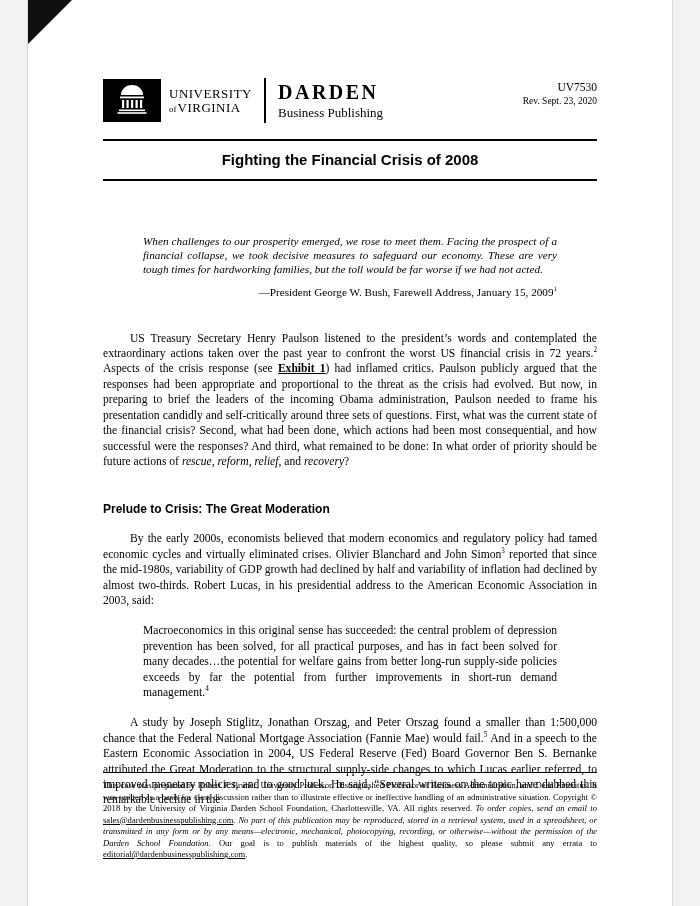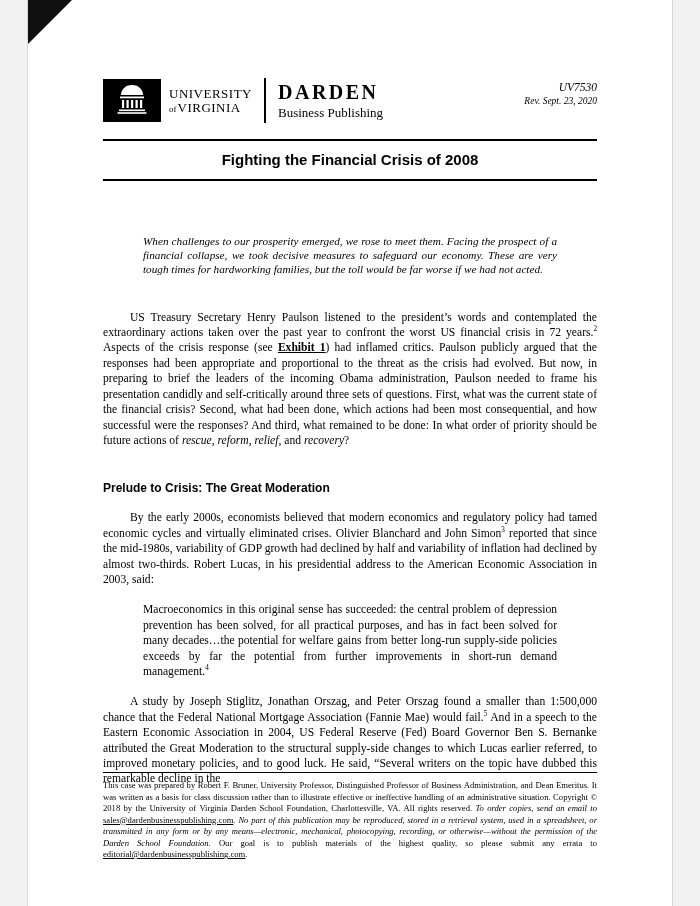--- a/index.html
+++ b/index.html
@@ -37,21 +37,21 @@
     white-space:nowrap;
   }
   .uva-text .of { font-size:9px; letter-spacing:0; padding-right:1px; }
   .brand-divider {
     width:2px; height:45px; background:#000;
     margin:0 12px 0 12px; flex:0 0 auto;
   }
   .darden-block { line-height:1.1; }
   .darden-name { font-size:20px; letter-spacing:2.5px; font-weight:700; }
   .darden-sub  { font-size:13px; margin-top:3px; }
-  .doc-codes { text-align:right; line-height:1.3; padding-top:2px;font-style:italic; }
+  .doc-codes { text-align:right; line-height:1.3; padding-top:2px; }
   .doc-code { font-size:11.5px; }
   .doc-rev  { font-size:9.5px; }
   .title-block {
     margin:16px 75px 0 75px;
     border-top:2px solid #000;
     border-bottom:2px solid #000;
     padding:10px 0 11px 0;
     text-align:center;
   }
   .title-text {
@@ -141,20 +141,21 @@
     </div>
   </div>
 
   <div class="title-block">
     <h1 class="title-text">Fighting the Financial Crisis of 2008</h1>
   </div>
 
   <div class="content">
 
     <p class="epigraph">When challenges to our prosperity emerged, we rose to meet them. Facing the prospect of a financial collapse, we took decisive measures to safeguard our economy. These are very tough times for hardworking families, but the toll would be far worse if we had not acted.</p>
+    <p class="attribution"><span>—President George W. Bush, Farewell Address, January 15, 2009</span><sup>1</sup></p>
 
     <p class="para p1"><span>US Treasury Secretary Henry Paulson listened to the president’s words and contemplated the extraordinary actions taken over the past year to confront the worst US financial crisis in 72 years.</span><sup>2</sup><span> Aspects of the crisis response (see </span><span class="bd">Exhibit 1</span><span>) had inflamed critics. Paulson publicly argued that the responses had been appropriate and proportional to the threat as the crisis had evolved. But now, in preparing to brief the leaders of the incoming Obama administration, Paulson needed to frame his presentation candidly and self-critically around three sets of questions. First, what was the current state of the financial crisis? Second, what had been done, which actions had been most consequential, and how successful were the responses? And third, what remained to be done: In what order of priority should be future actions of </span><span class="it">rescue</span><span>, </span><span class="it">reform</span><span>, </span><span class="it">relief</span><span>, and </span><span class="it">recovery</span><span>?</span></p>
 
     <h2 class="section-heading">Prelude to Crisis: The Great Moderation</h2>
 
     <p class="para p2"><span>By the early 2000s, economists believed that modern economics and regulatory policy had tamed economic cycles and virtually eliminated crises. Olivier Blanchard and John Simon</span><sup>3</sup><span> reported that since the mid-1980s, variability of GDP growth had declined by half and variability of inflation had declined by almost two-thirds. Robert Lucas, in his presidential address to the American Economic Association in 2003, said:</span></p>
 
     <p class="blockquote"><span>Macroeconomics in this original sense has succeeded: the central problem of depression prevention has been solved, for all practical purposes, and has in fact been solved for many decades…the potential for welfare gains from better long-run supply-side policies exceeds by far the potential from further improvements in short-run demand management.</span><sup>4</sup></p>
 
     <p class="para p3"><span>A study by Joseph Stiglitz, Jonathan Orszag, and Peter Orszag found a smaller than 1:500,000 chance that the Federal National Mortgage Association (Fannie Mae) would fail.</span><sup>5</sup><span> And in a speech to the Eastern Economic Association in 2004, US Federal Reserve (Fed) Board Governor Ben S. Bernanke attributed the Great Moderation to the structural supply-side changes to which Lucas earlier referred, to improved monetary policies, and to good luck. He said, “Several writers on the topic have dubbed this remarkable decline in the</span></p>

